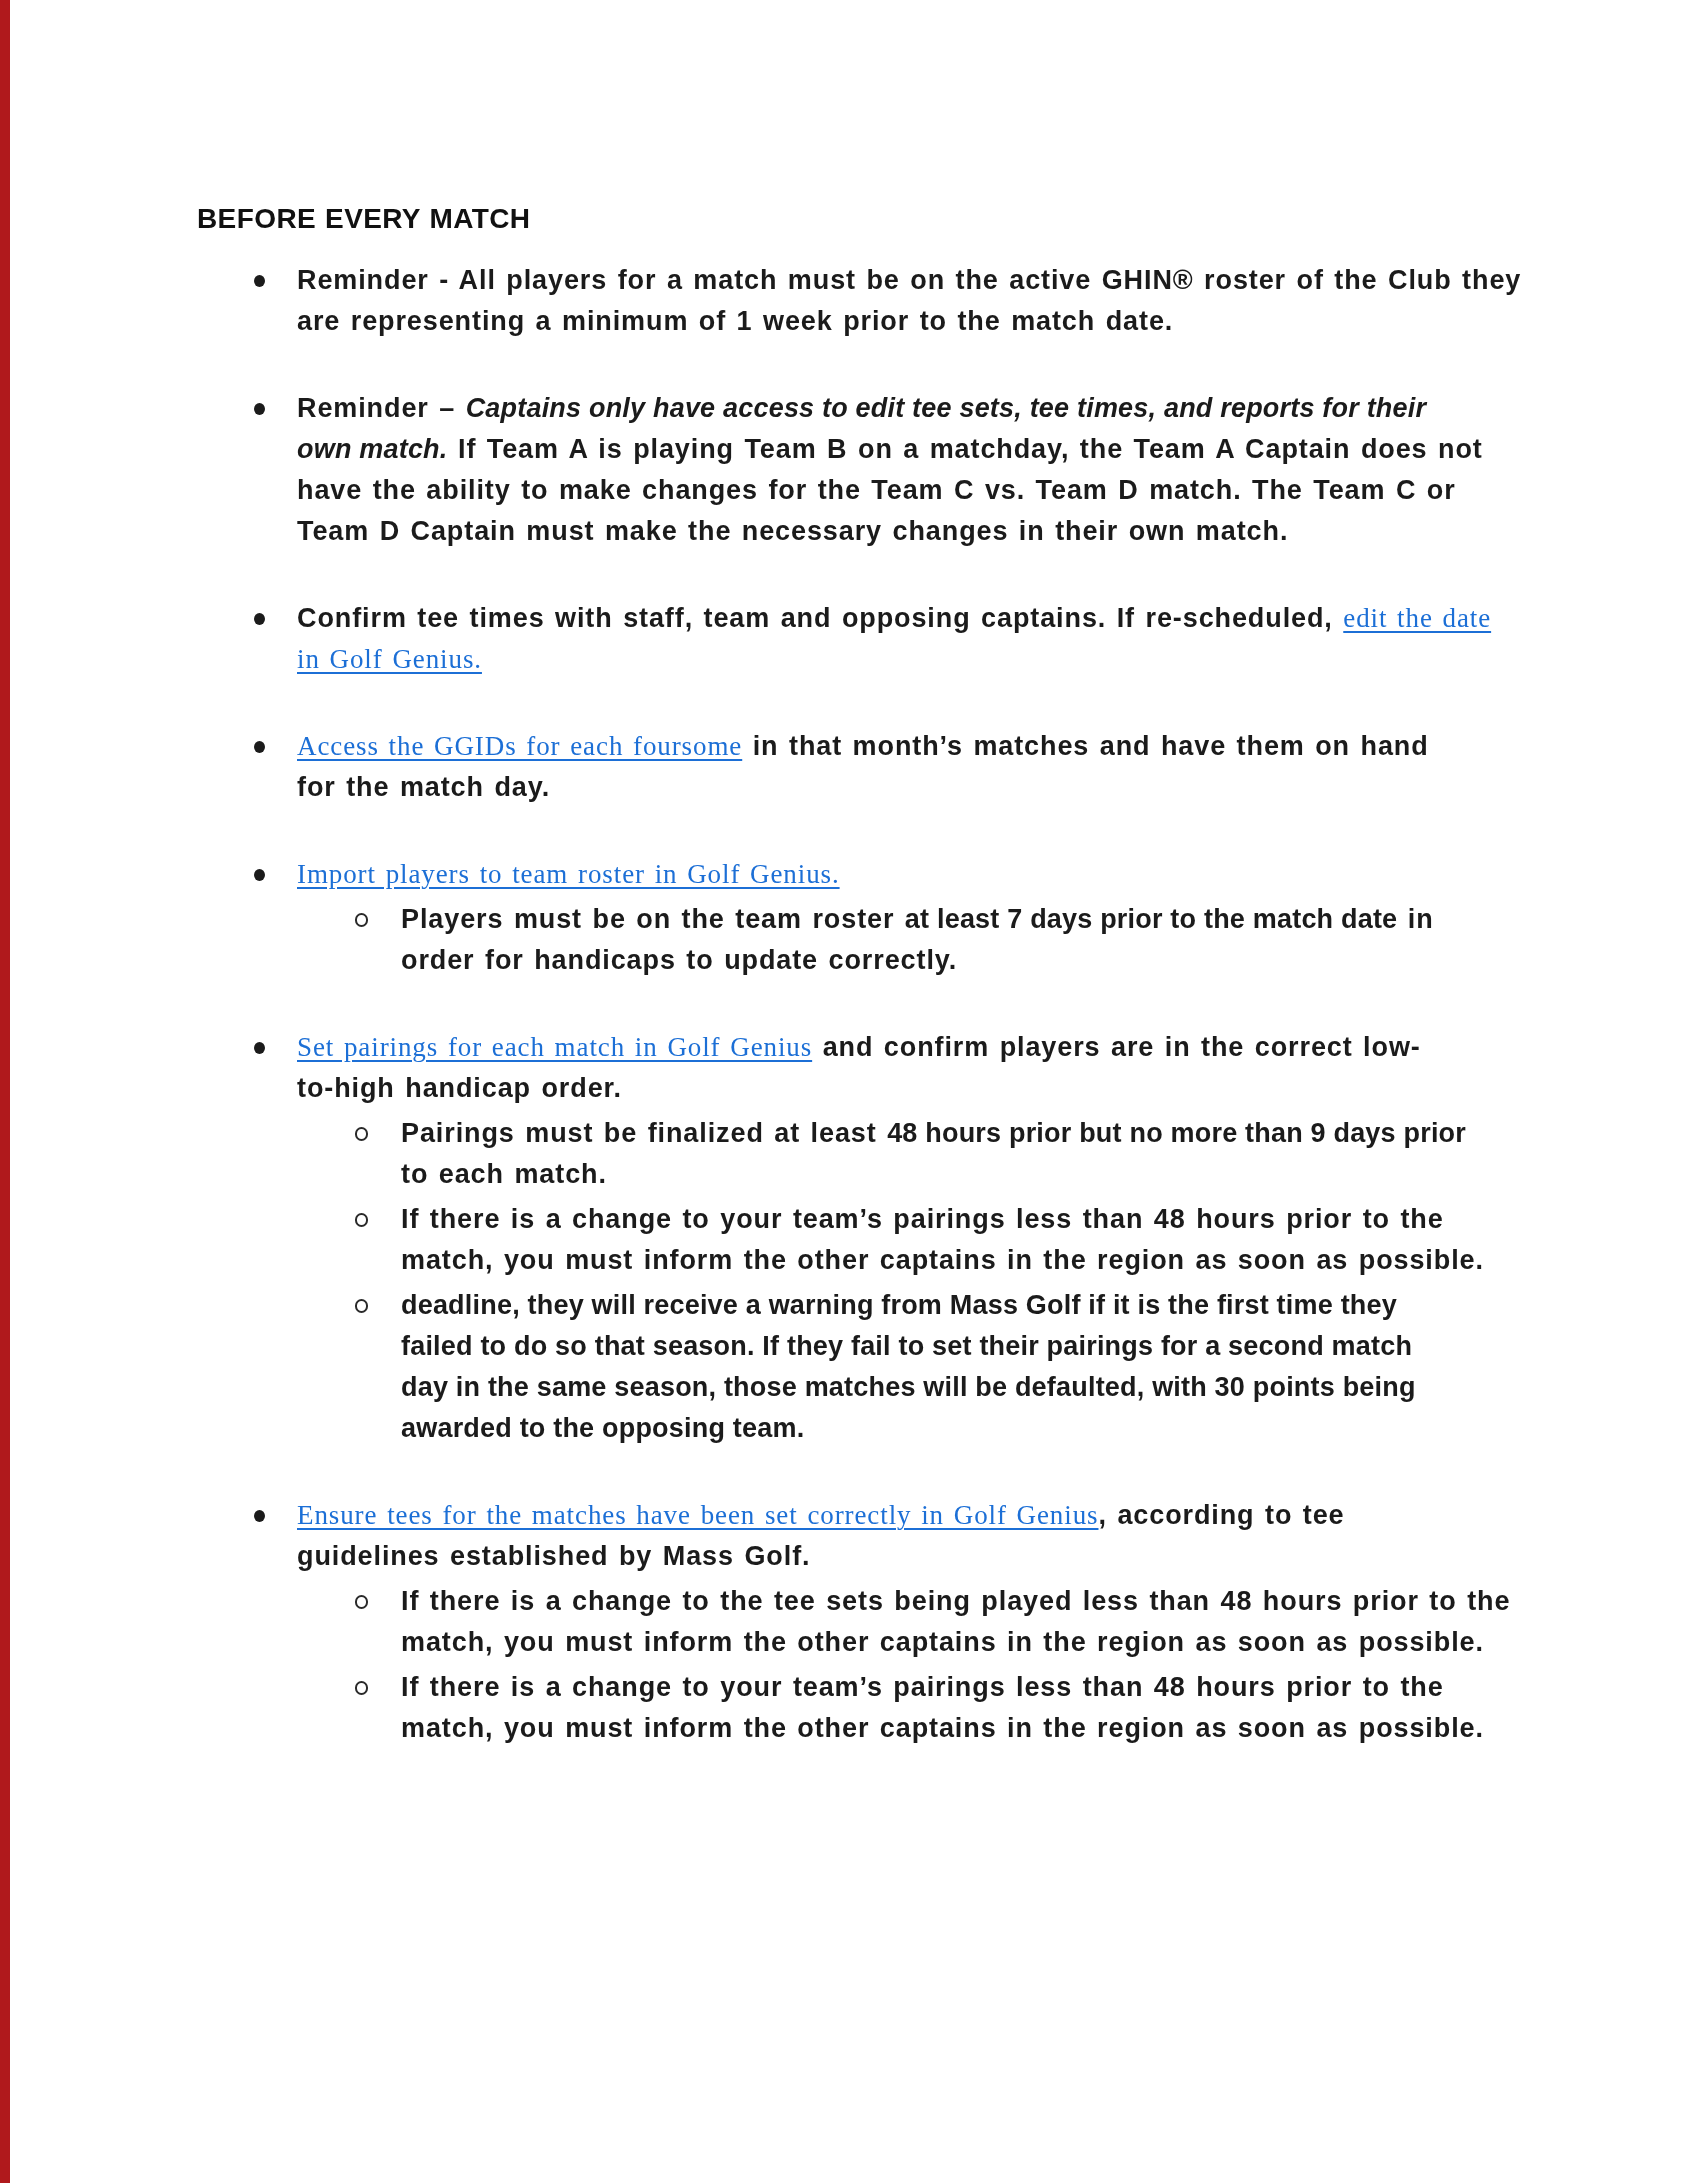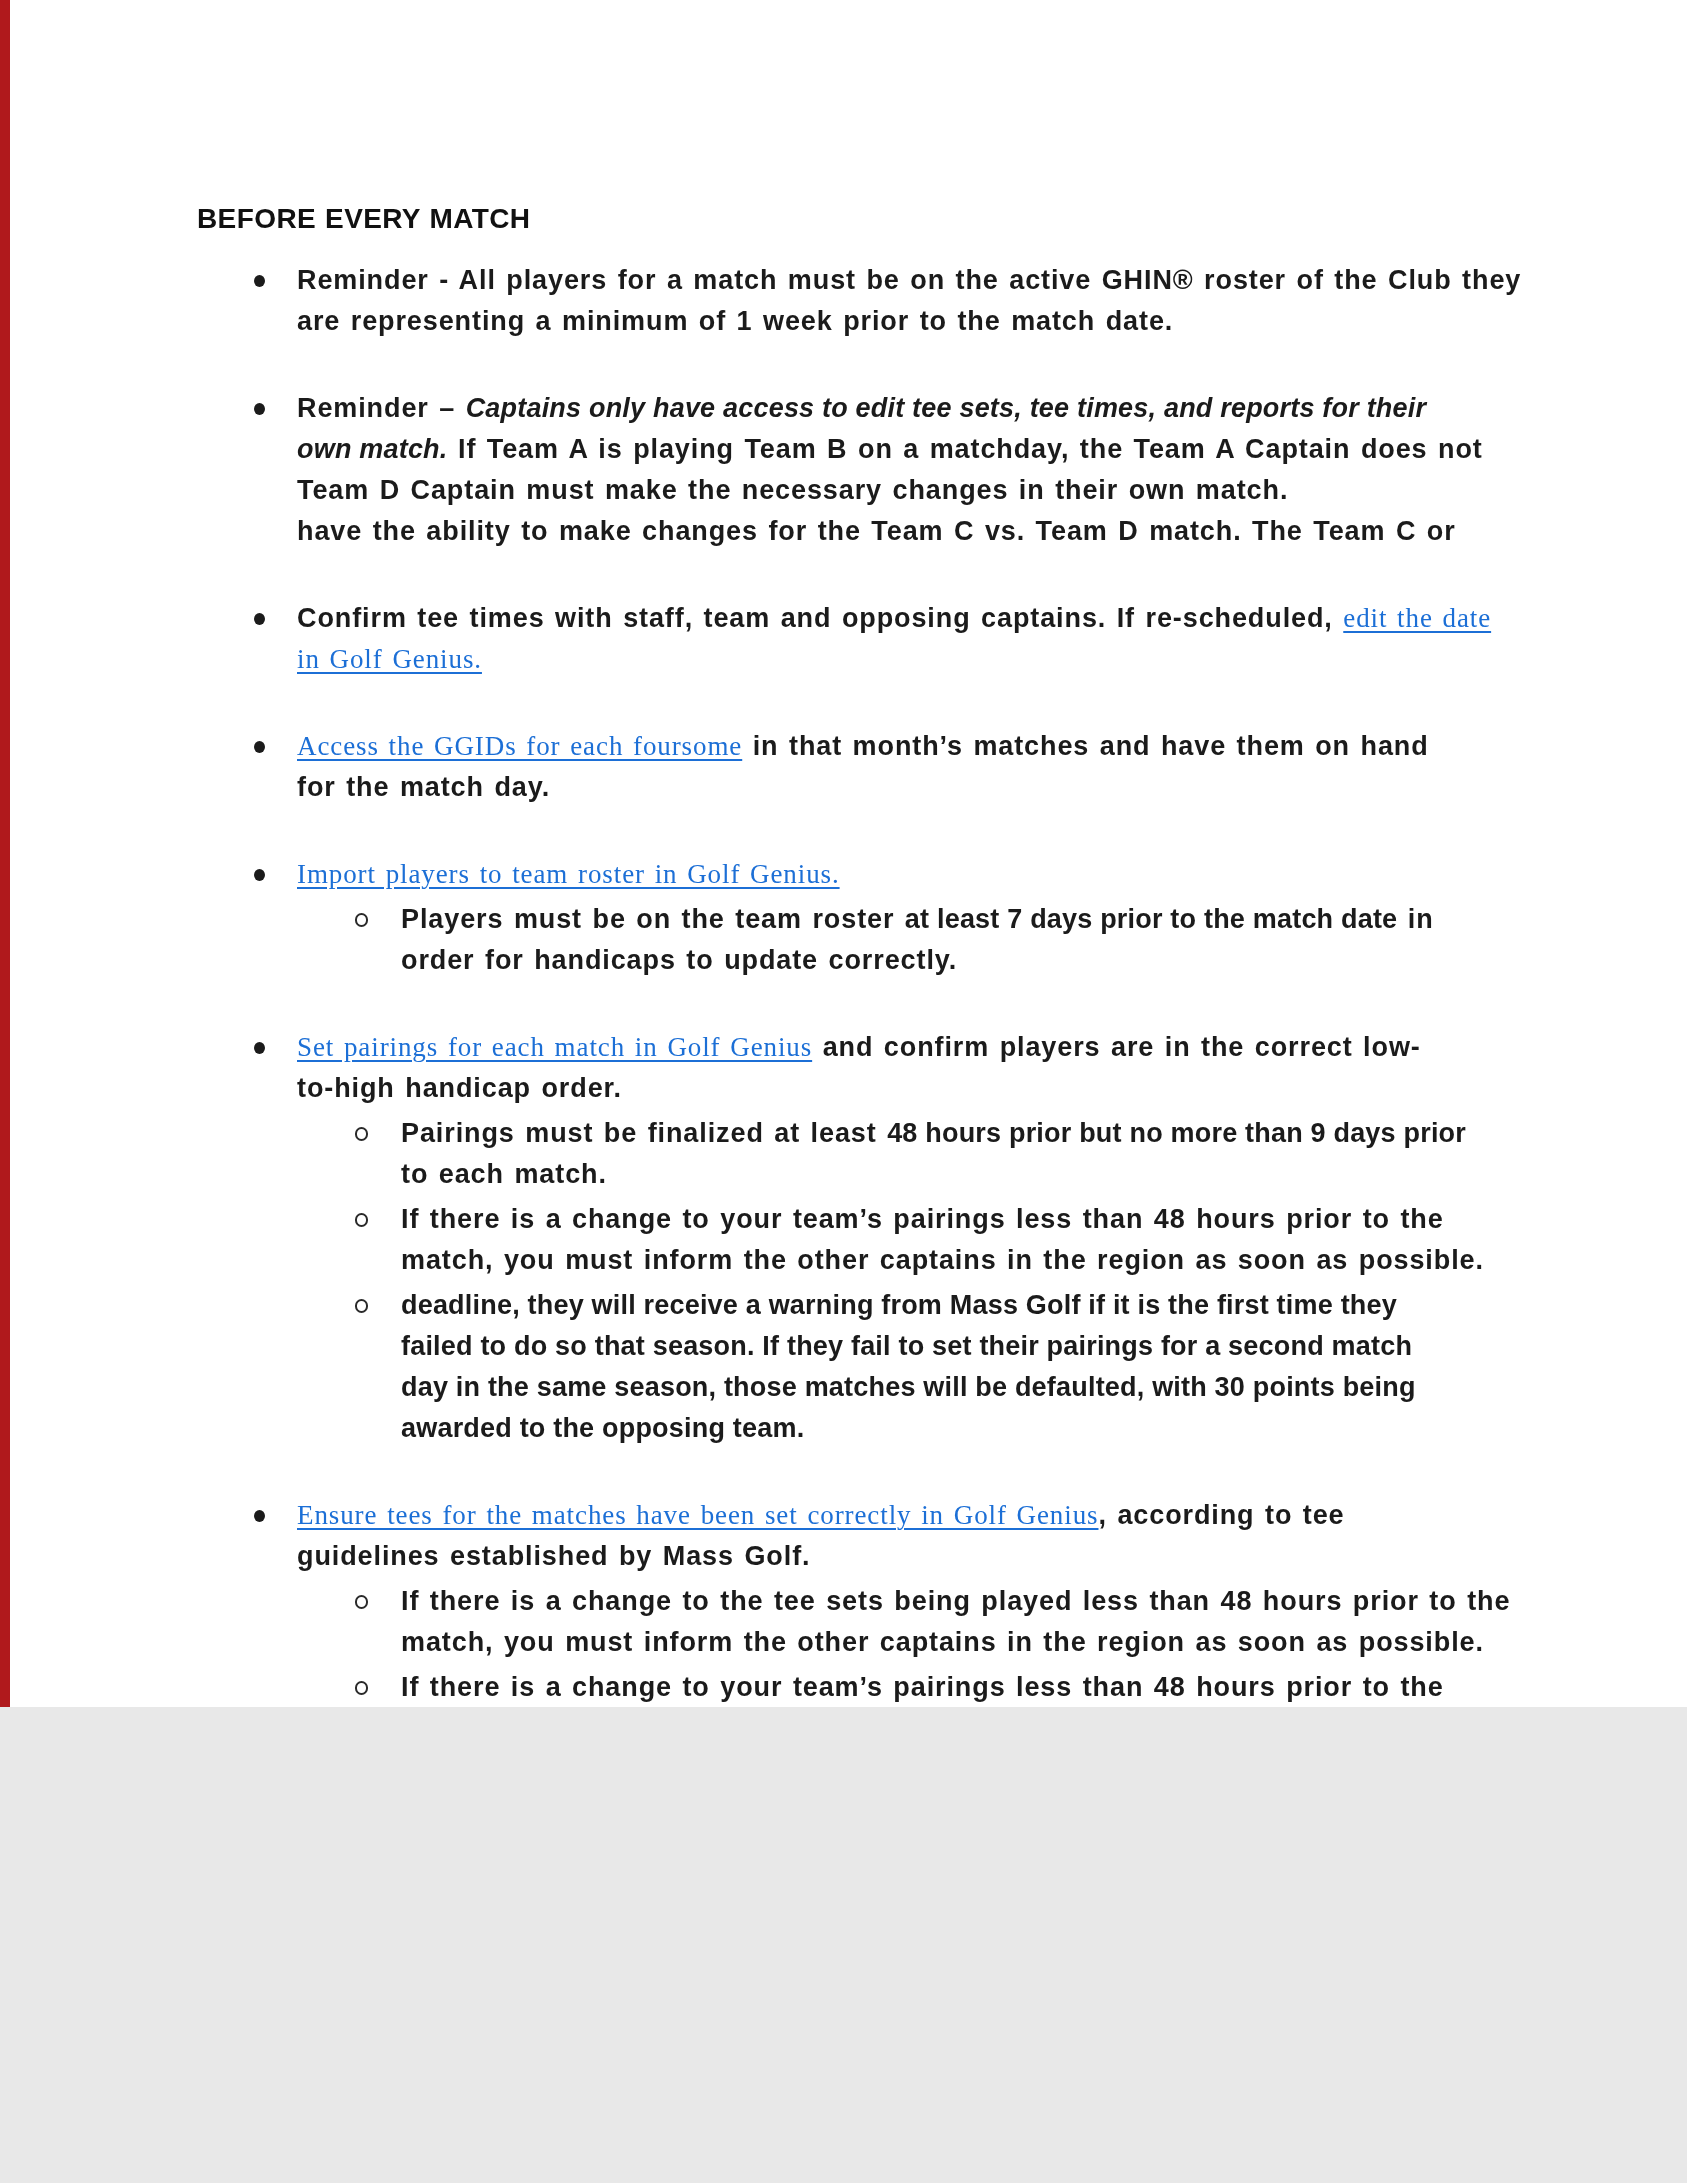--- a/index.html
+++ b/index.html
@@ -1,18 +1,18 @@
 <!DOCTYPE html>
 <html style="--bg: #ffffff; --text: #1b1b1b; --link: #1c6fd6; --accent: #b0191c;font-size:13.5px"><head>
 <meta charset="utf-8">
 <style>
   html,body{margin:0;padding:0;background:#e8e8e8;}
   .page{
     position:relative;
-    width:1687px;height:1707px;
+    width:1687px;height:2183px;
     background:var(--bg,#ffffff);
     overflow:hidden;
     font-family:"Liberation Sans",sans-serif;
     color:var(--text,#1b1b1b);
   }
   .edge-bar{
     position:absolute;left:0;top:0;width:10px;height:100%;
     background:var(--accent,#b0191c);
   }
   .content{position:absolute;left:197px;top:198px;width:1400px;}
@@ -50,22 +50,22 @@
 
   <div class="para level1">
         <span class="m1"></span>
         <div class="line"><span class="run n">Reminder - All players for a match must be on the active GHIN® roster of the Club they</span></div>
         <div class="line"><span class="run n">are representing a minimum of 1 week prior to the match date.</span></div>
       </div>
       <div class="para level1">
         <span class="m1"></span>
         <div class="line"><span class="run n">Reminder – </span><span class="run bi">Captains only have access to edit tee sets, tee times, and reports for their</span></div>
         <div class="line"><span class="run bi">own match.</span><span class="run n"> If Team A is playing Team B on a matchday, the Team A Captain does not</span></div>
+        <div class="line"><span class="run n">have the ability to make changes for the Team C vs. Team D match. The Team C or</span></div>
         <div class="line"><span class="run n">Team D Captain must make the necessary changes in their own match.</span></div>
-        <div class="line"><span class="run n">have the ability to make changes for the Team C vs. Team D match. The Team C or</span></div>
       </div>
       <div class="para level1">
         <span class="m1"></span>
         <div class="line"><span class="run n">Confirm tee times with staff, team and opposing captains. If re-scheduled, </span><span class="run a">edit the date</span></div>
         <div class="line"><span class="run a">in Golf Genius.</span></div>
       </div>
       <div class="para level1">
         <span class="m1"></span>
         <div class="line"><span class="run a">Access the GGIDs for each foursome</span><span class="run n"> in that month’s matches and have them on hand</span></div>
         <div class="line"><span class="run n">for the match day.</span></div>

